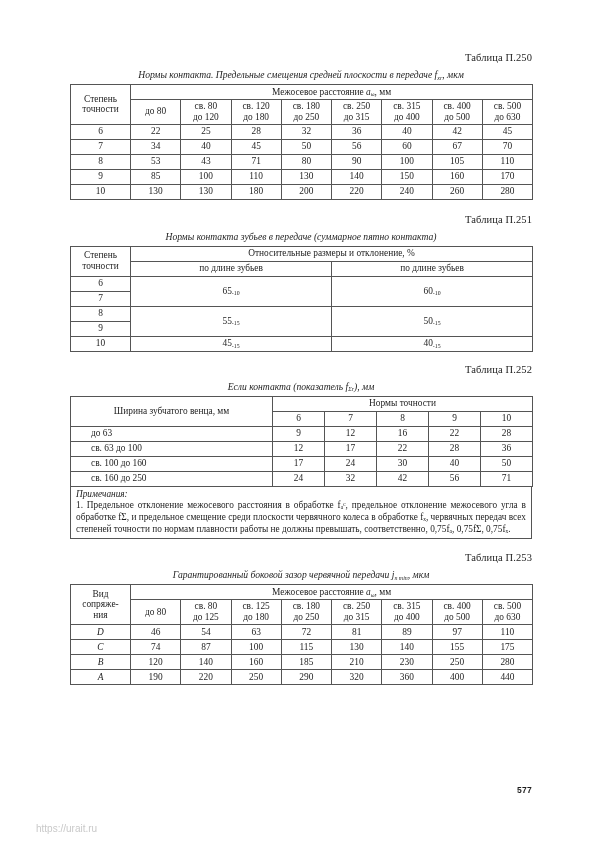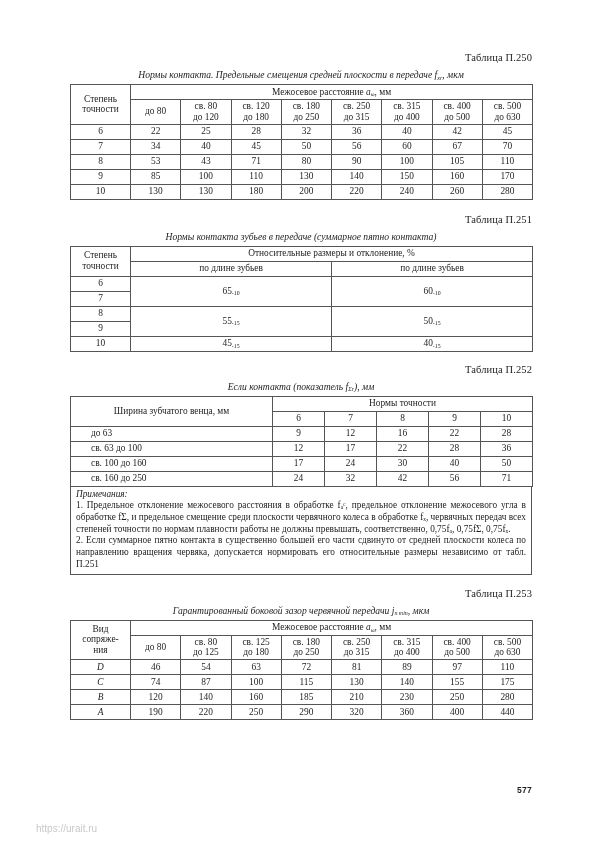--- a/index.html
+++ b/index.html
@@ -318,21 +318,20 @@
           <td>42</td>
           <td>56</td>
           <td>71</td>
         </tr>
       </tbody>
     </table>
 
     <div class="notes">
       <p class="nhead">Примечания:</p>
       <p>1. Предельное отклонение межосевого расстояния в обработке fₐᶜ, предельное отклонение межосевого угла в обработке fΣ, и предельное смещение среди плоскости червячного колеса в обработке fₓ, червячных передач всех степеней точности по нормам плавности работы не должны превышать, соответственно, 0,75fₐ, 0,75fΣ, 0,75fₓ.</p>
-      <p>2. Если суммарное пятно контакта в существенно большей его части сдвинуто от средней плоскости колеса по направлению вращения червяка, допускается нормировать его относительные размеры независимо от табл. П.251</p>
     </div>
 
     <div class="gap-c"></div>
 
     <div class="tbl-num">Таблица П.253</div>
     <div class="tbl-title">
       <span>Гарантированный боковой зазор червячной передачи </span><span class="ital">j</span><sub class="ital">n min</sub><span>, мкм</span>
     </div>
 
     <table class="gost">

